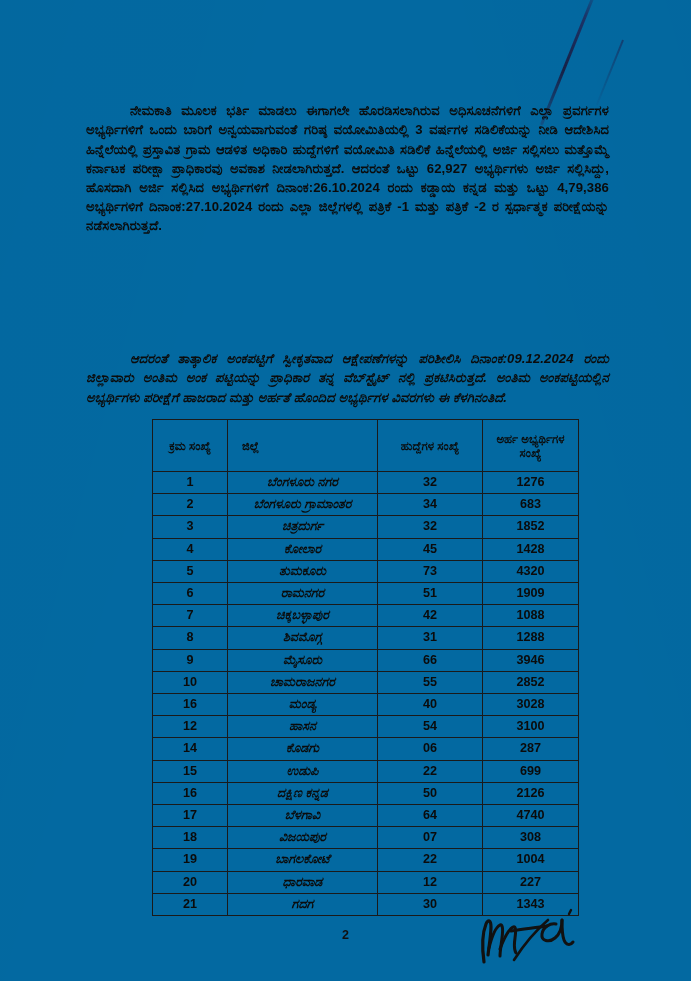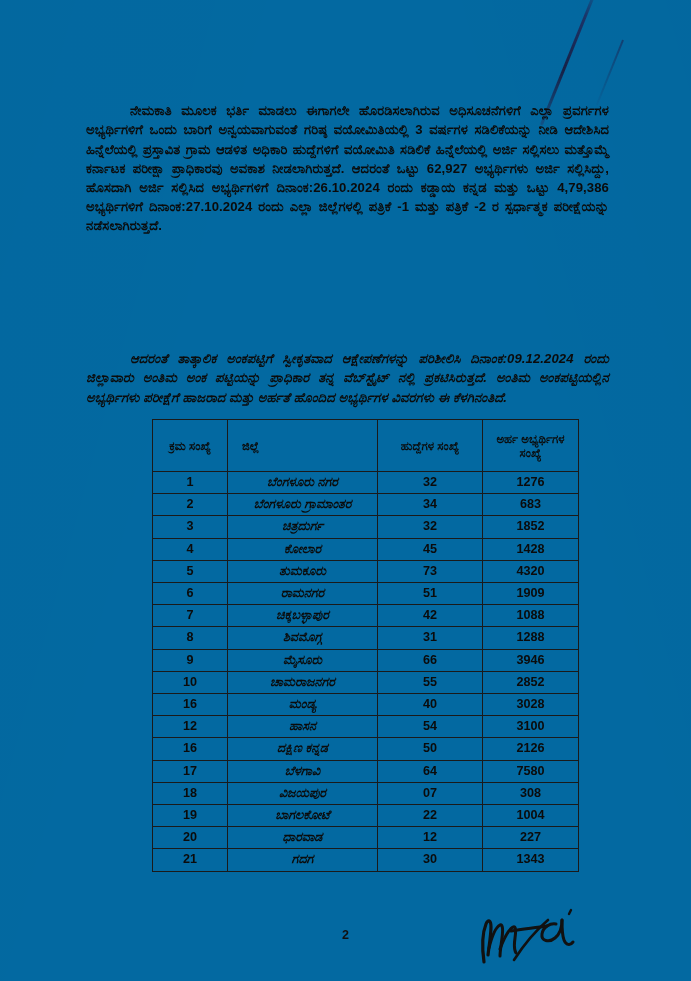--- a/index.html
+++ b/index.html
@@ -231,30 +231,42 @@
             <td class="c-post">40</td>
             <td class="c-cand">3028</td>
           </tr>
           <tr>
             <td class="c-sl">12</td>
             <td class="c-dist kn">ಹಾಸನ</td>
             <td class="c-post">54</td>
             <td class="c-cand">3100</td>
           </tr>
           <tr>
+            <td class="c-sl">14</td>
+            <td class="c-dist kn">ಕೊಡಗು</td>
+            <td class="c-post">06</td>
+            <td class="c-cand">287</td>
+          </tr>
+          <tr>
+            <td class="c-sl">15</td>
+            <td class="c-dist kn">ಉಡುಪಿ</td>
+            <td class="c-post">22</td>
+            <td class="c-cand">699</td>
+          </tr>
+          <tr>
             <td class="c-sl">16</td>
             <td class="c-dist kn">ದಕ್ಷಿಣ ಕನ್ನಡ</td>
             <td class="c-post">50</td>
             <td class="c-cand">2126</td>
           </tr>
           <tr>
             <td class="c-sl">17</td>
             <td class="c-dist kn">ಬೆಳಗಾವಿ</td>
             <td class="c-post">64</td>
-            <td class="c-cand">7580</td>
+            <td class="c-cand">4740</td>
           </tr>
           <tr>
             <td class="c-sl">18</td>
             <td class="c-dist kn">ವಿಜಯಪುರ</td>
             <td class="c-post">07</td>
             <td class="c-cand">308</td>
           </tr>
           <tr>
             <td class="c-sl">19</td>
             <td class="c-dist kn">ಬಾಗಲಕೋಟೆ</td>

